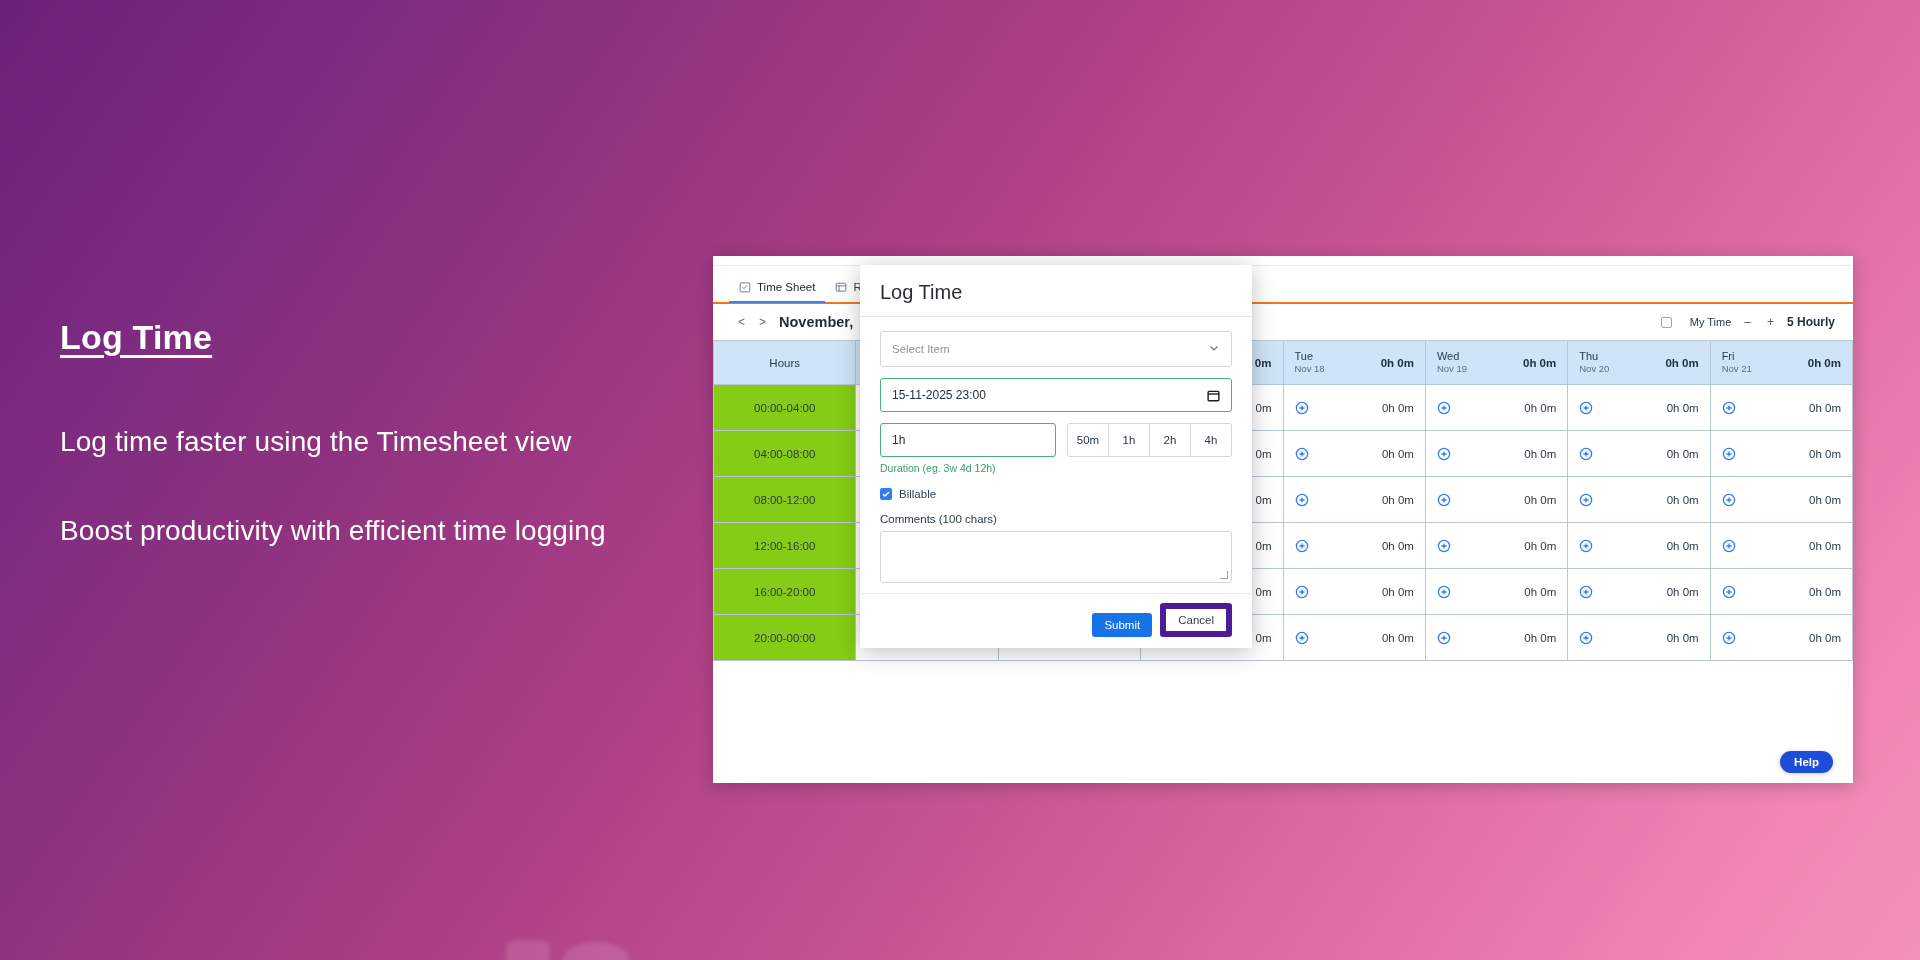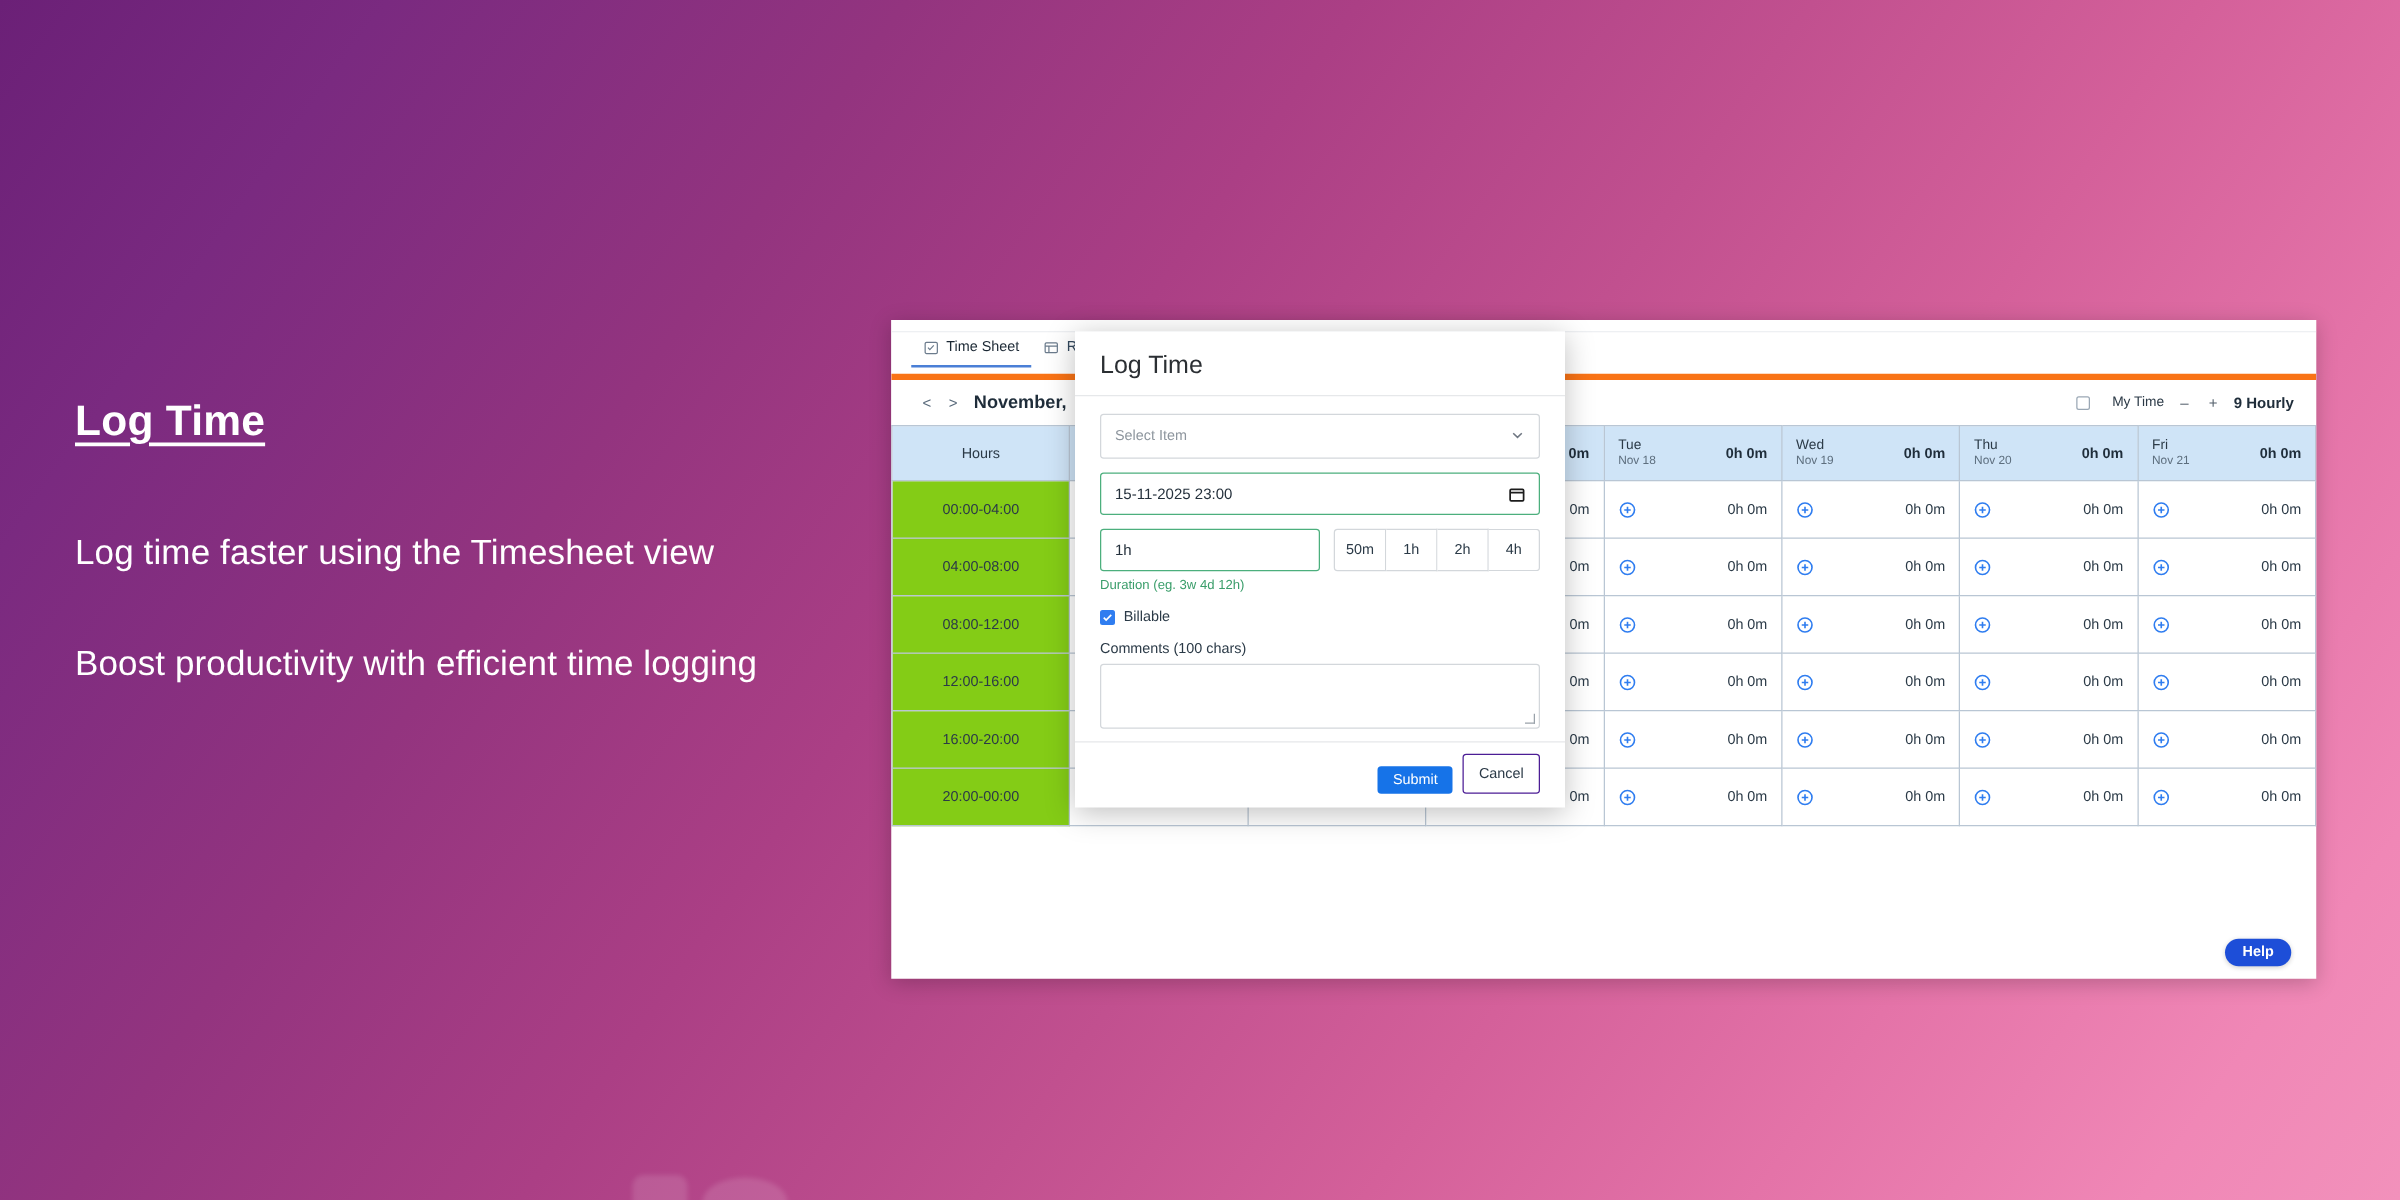--- a/index.html
+++ b/index.html
@@ -60,24 +60,24 @@
     left: 713px; top: 256px;
     width: 1140px; height: 527px;
     background: #ffffff;
     box-shadow: 0 3px 16px rgba(0,0,0,0.22);
     overflow: hidden;
   }
   .app-topbar { height: 10px; background:#fff; border-bottom:1px solid #e9ecef; }
 
   .tabs {
     display: flex;
-    align-items: center;
+    align-items: flex-end;
     height: 38px;
     padding: 0 16px;
-    border-bottom: 5px solid #f97316;
+    border-bottom: 2px solid #f97316;
     background: #fff;
   }
   .tab {
     display: flex; align-items: center; gap: 6px;
     font-size: 11.5px; color: #34495e;
     padding: 0 10px 9px 10px;
     position: relative;
     cursor: pointer;
   }
   .tab.active { color: #1a2733; }
@@ -241,21 +241,21 @@
     padding: 9px 20px 11px 20px;
     display:flex; justify-content:flex-end; gap: 8px;
   }
   .btn-submit {
     background:#1673e8; color:#fff; border:none; border-radius:3px;
     font-size: 11.5px; padding: 5px 12px; cursor:pointer;
     font-family:"Liberation Sans", sans-serif;
     margin-top:10px;
   }
   .btn-cancel {
-    background:#fff; color:#2b3a47; border:1px solid #4c1d95; border-radius:3px;
+    background:#fff; color:#2b3a47; border:6px solid #4c1d95; border-radius:3px;
     font-size: 11.5px; padding: 5px 12px; cursor:pointer;
     font-family:"Liberation Sans", sans-serif;
   }
 </style>
 </head>
 <body>
 
 <div class="blob blob-a"></div>
 <div class="blob blob-b"></div>
 
@@ -295,21 +295,21 @@
     <span class="nav-arrow">&gt;</span>
     <span class="month-label">November,</span>
 
     <div class="toolbar-right">
       <label class="mytime">
         <span class="chk"></span>
         <span>My Time</span>
       </label>
       <span class="stepper">–</span>
       <span class="stepper">+</span>
-      <span class="hourly">9 Hourly</span>
+      <span class="hourly">5 Hourly</span>
     </div>
   </div>
 
   <table class="sheet">
     <thead>
       <tr>
         <th class="hours-head">Hours</th>
         <th>
             <div class="dayhead">
               <span class="dn">

